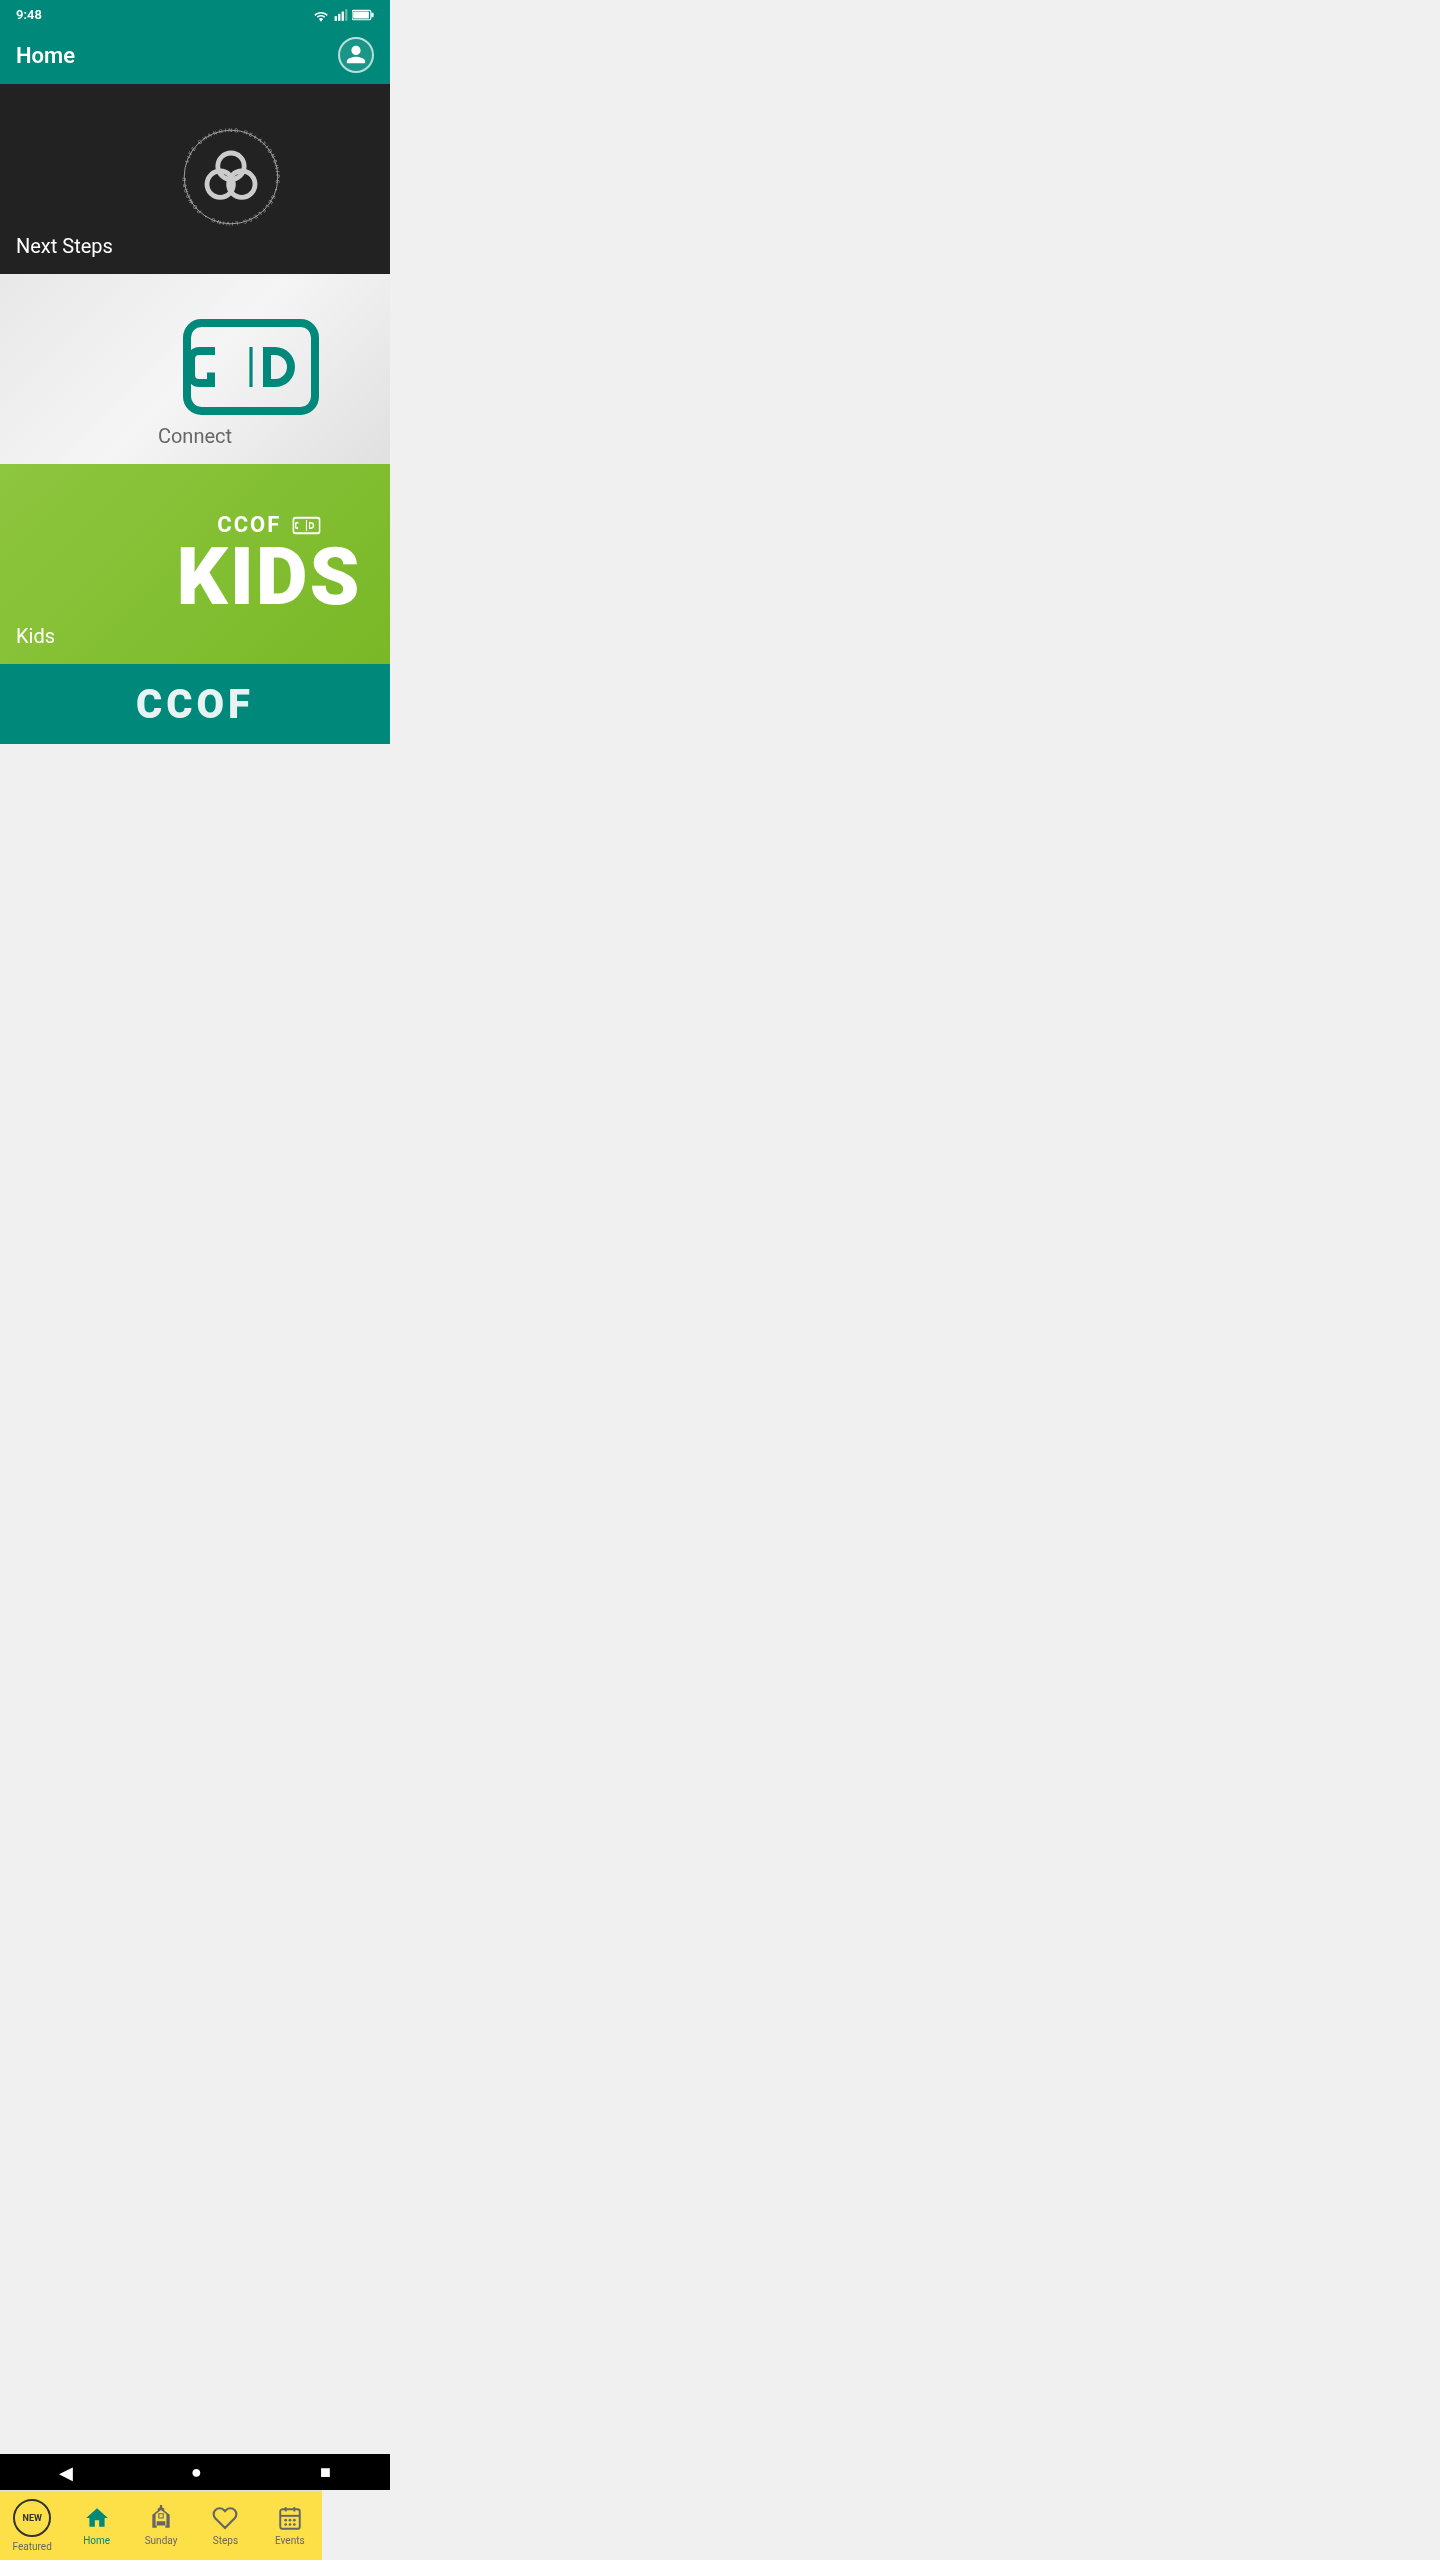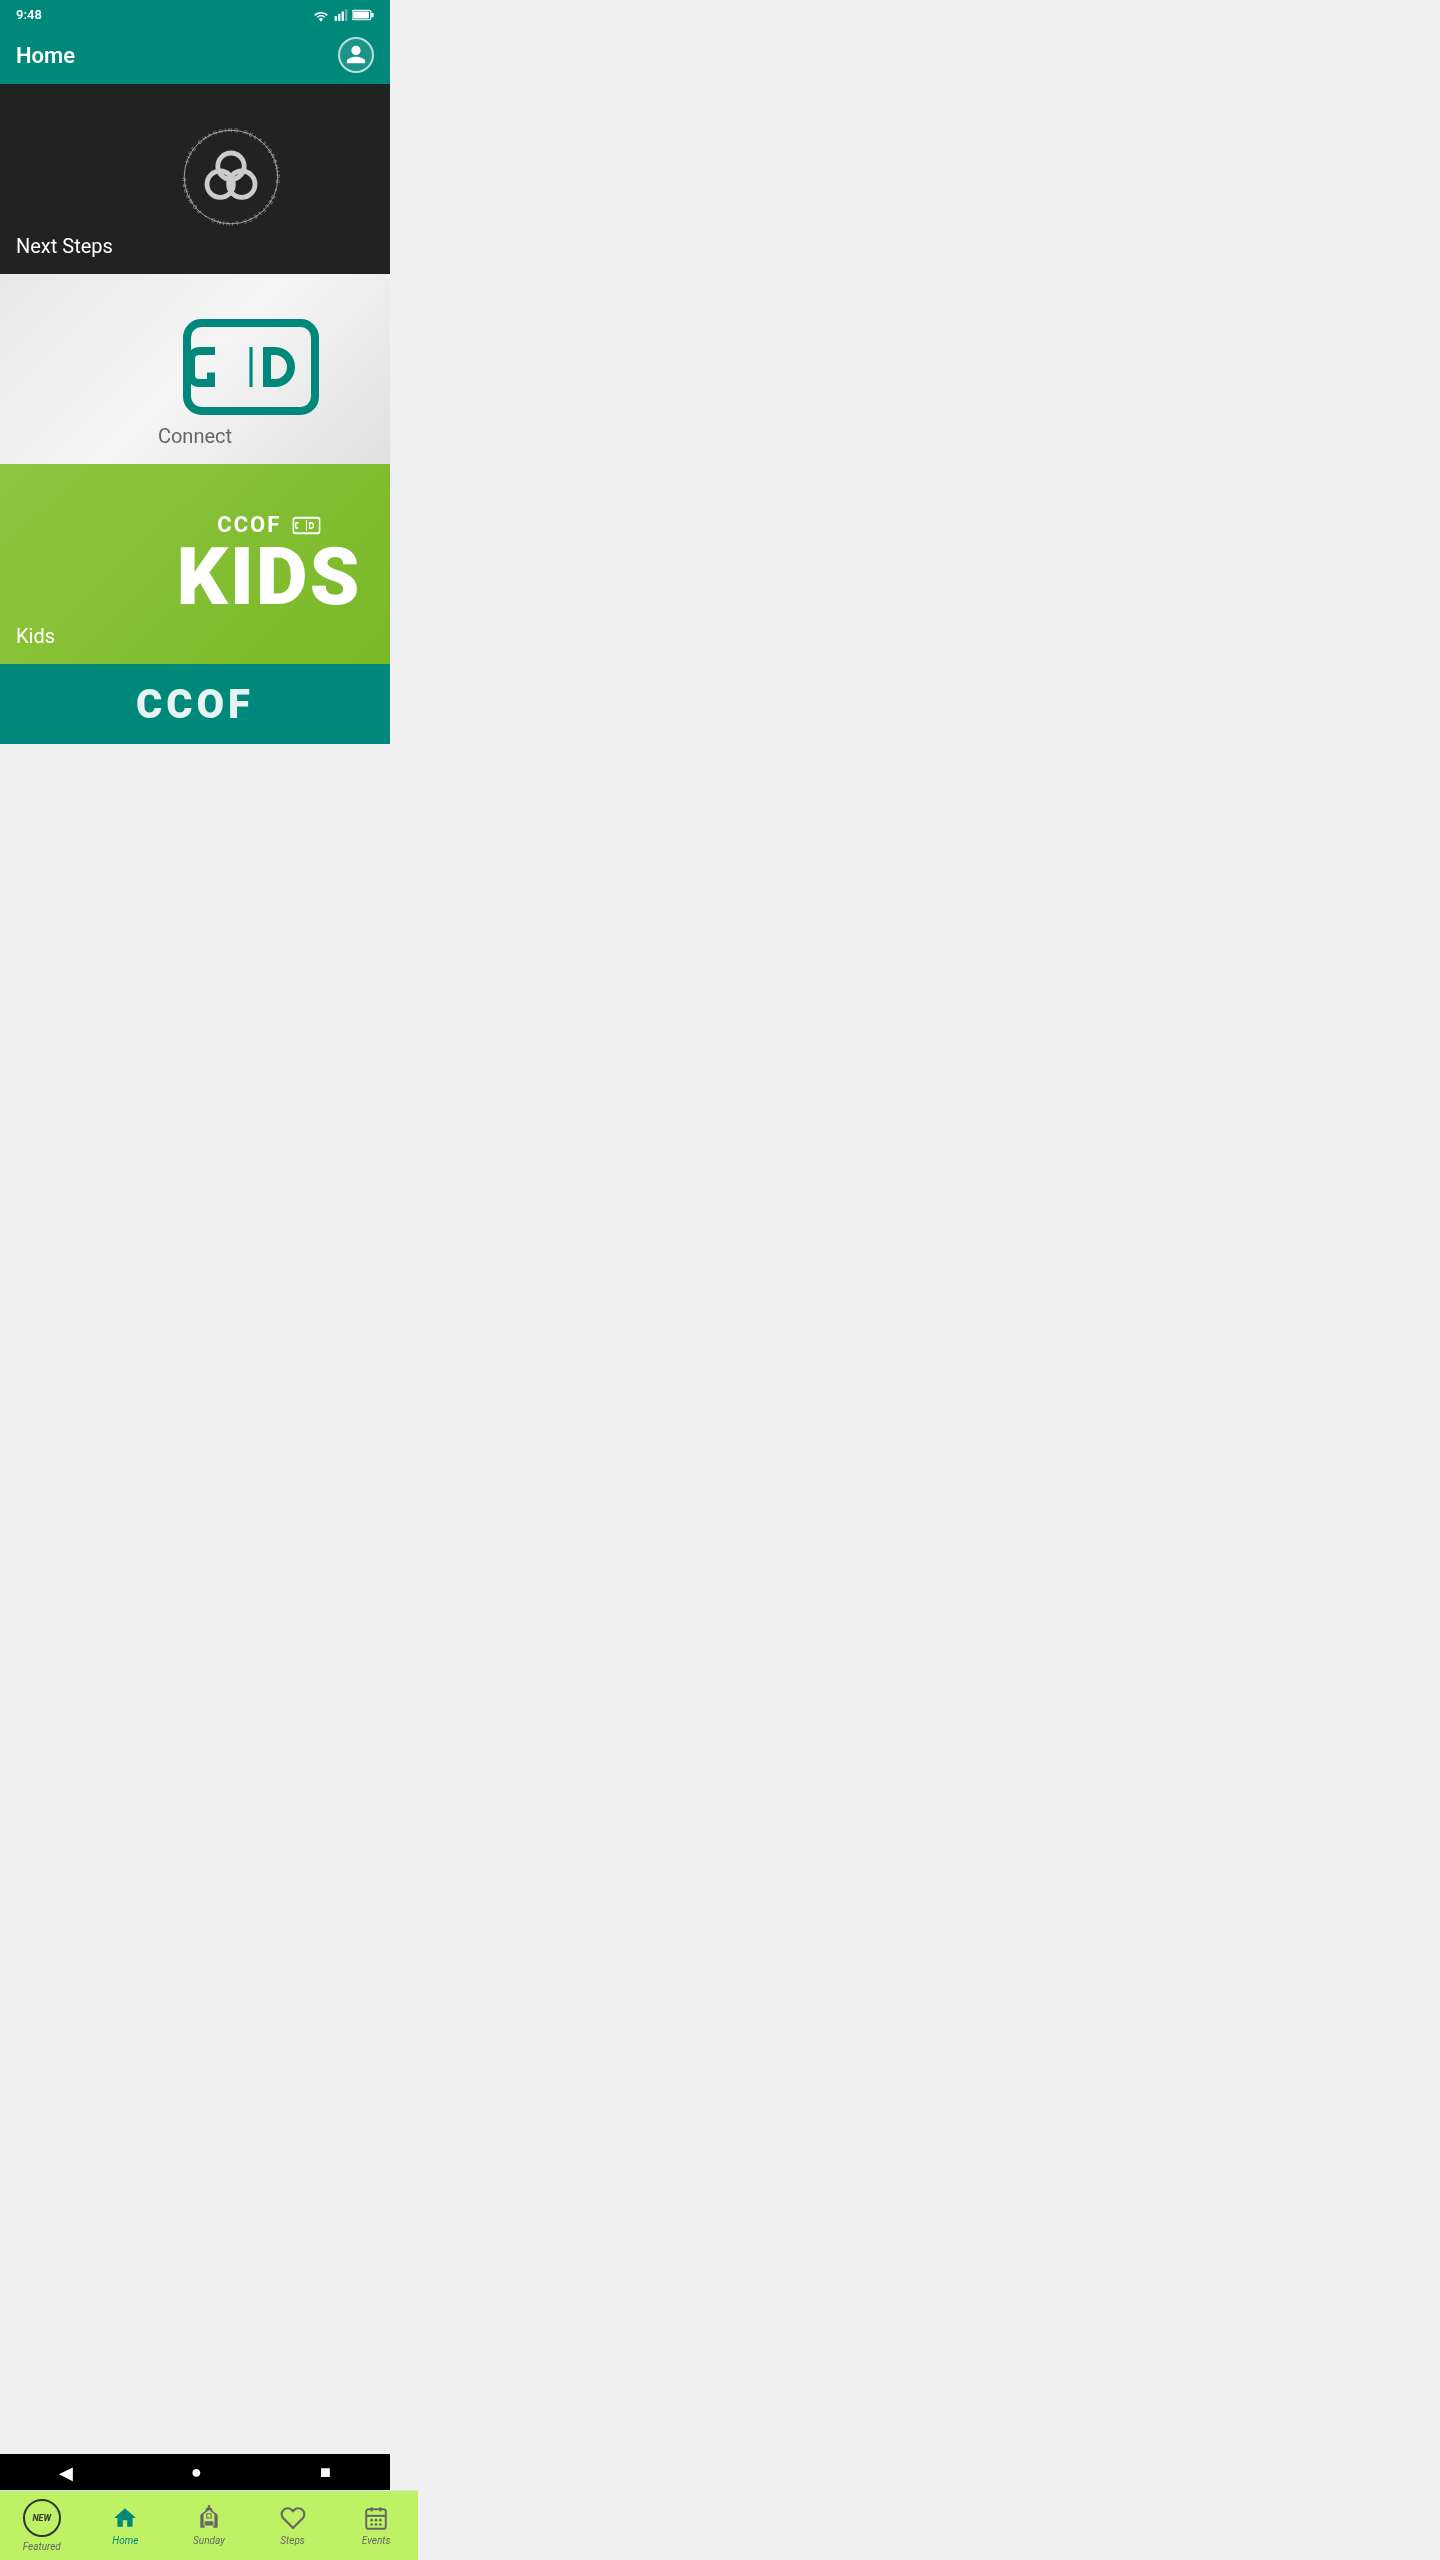--- a/index.html
+++ b/index.html
@@ -143,29 +143,28 @@
       display: flex;
       align-items: center;
       justify-content: center;
     }
 
     
     .bottom-nav {
       position: fixed;
       bottom: 0;
       left: 0;
-      width: 418px;
-      background: #bef264;
+      width: 322px;
+      background: #fde047;
       display: flex;
       justify-content: space-around;
       align-items: center;
       height: 70px;
       border-top: 1px solid #e0e0e0;
       z-index: 100;
-      font-style: italic;
     }
 
     .nav-item {
       display: flex;
       flex-direction: column;
       align-items: center;
       gap: 4px;
       cursor: pointer;
       flex: 1;
       padding: 8px 0;

